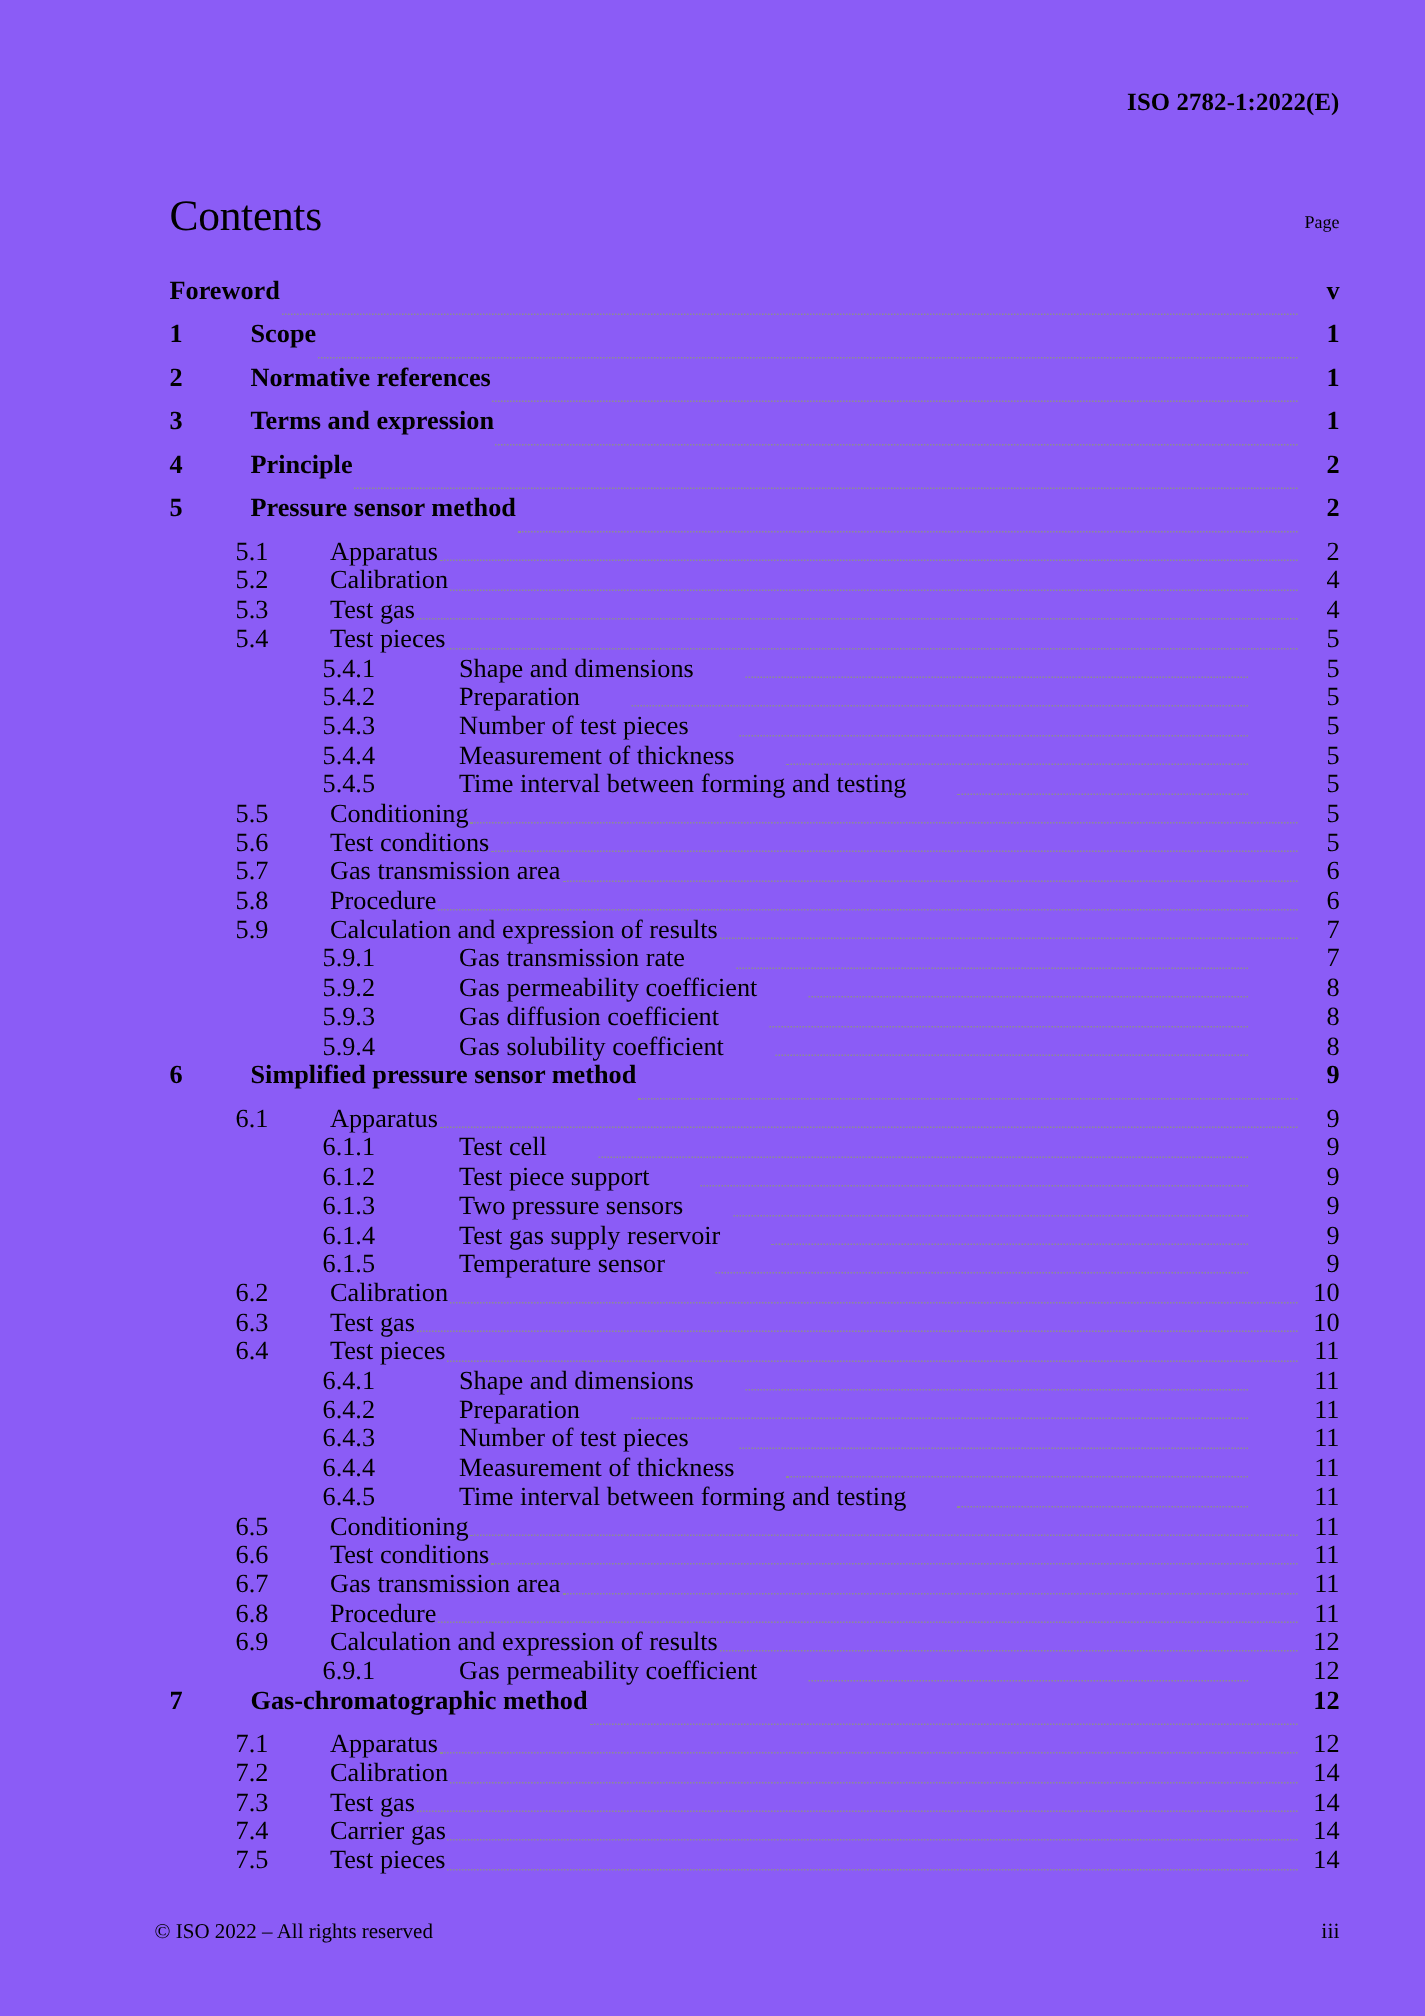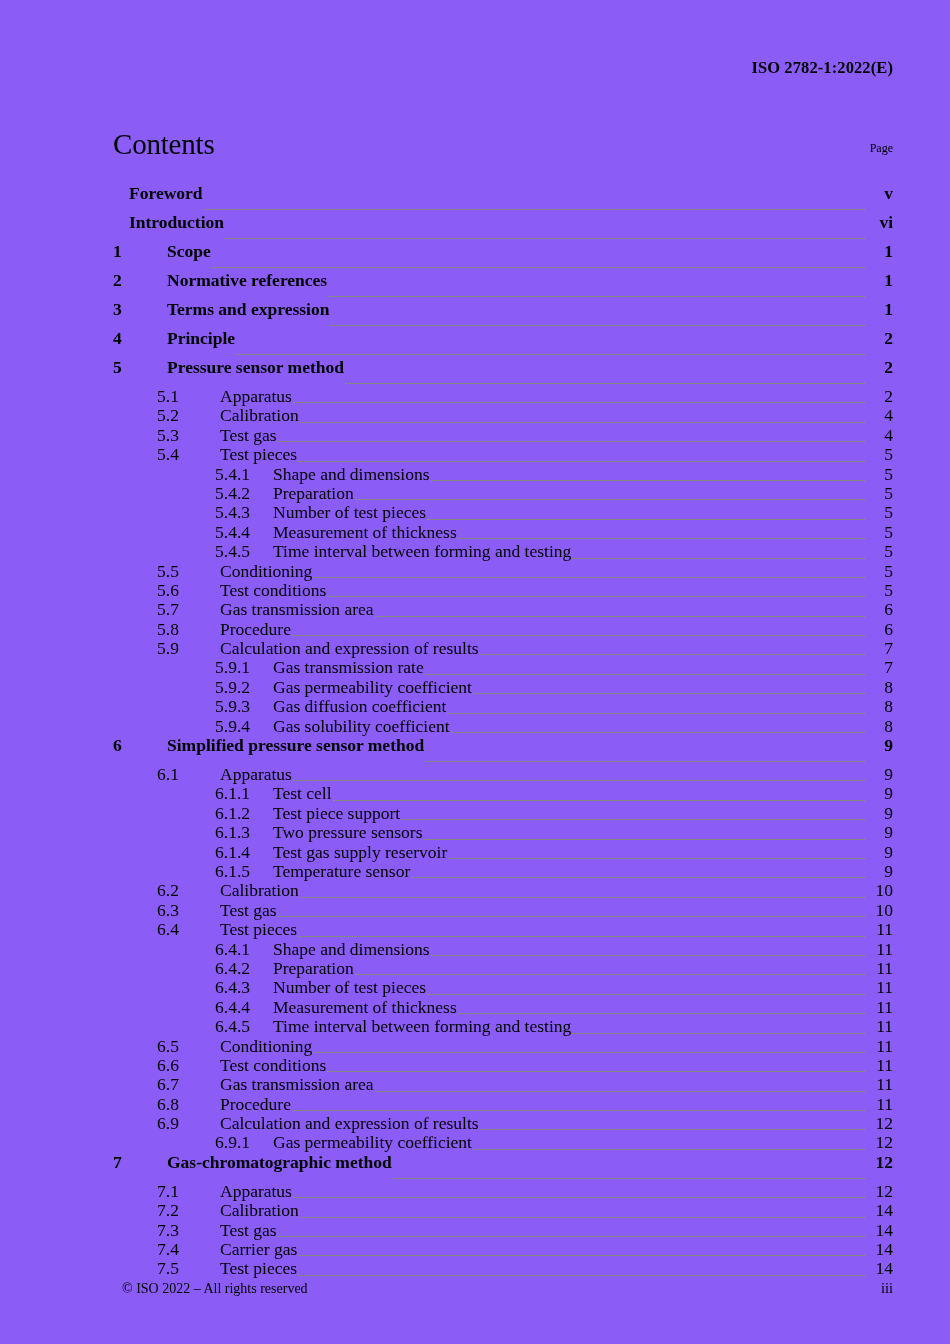--- a/index.html
+++ b/index.html
@@ -50,39 +50,39 @@
     display: flex;
     align-items: baseline;
     width: 100%;
     font-size: 17.5px;
     line-height: 1.0;
   }
   
   .lvl0 { height: 29px; }
   .lvl1 { height: 29px; }
   .lvl2 { height: 19.4px; }
-  .lvl3 { height: 19.4px; }
+  .lvl3 { height: 19.4px; gap: 33px; }
 
   .lvl0 .num, .lvl1 .num,
   .lvl0 .title, .lvl1 .title,
   .lvl0 .pg, .lvl1 .pg { font-weight: bold; }
 
   .num {
     flex: 0 0 auto;
     white-space: nowrap;
   }
   .lvl1 .num { width: 54px; }
   .lvl2 .num { width: 63px; margin-left: 44px; }
   .lvl3 .num { width: 58px; margin-left: 102px; }
 
   .title {
     flex: 0 0 auto;
     white-space: nowrap;
   }
-  .lvl0 .title { margin-left: 16px; }
+  .lvl0 .title { margin-left: 0; }
 
   .leader {
     flex: 1 1 auto;
     position: relative;
     min-width: 6px;
     height: 1px;
     margin: 0 2px 0 1px;
     align-self: flex-end;
     margin-bottom: 4px;
     overflow: hidden;
@@ -92,21 +92,21 @@
 
   .pg {
     flex: 0 0 auto;
     width: 26px;
     text-align: right;
     white-space: nowrap;
   }
 
   .footer-left {
     position: absolute;
-    left: 122px;
+    left: 103px;
     bottom: 47px;
     font-size: 14px;
     margin-top: 36px;
   }
   .footer-right {
     position: absolute;
     right: 57px;
     bottom: 47px;
     font-size: 14.5px;
   }
@@ -121,25 +121,20 @@
   <div class="contents-title">Contents</div>
 
   <div class="page-label">Page</div>
 
   <div class="toc" id="toc-list">
       <div class="toc-row lvl0">
         <span class="title">Foreword</span>
         <span class="leader"></span>
         <span class="pg">v</span>
       </div>
-      <div class="toc-row lvl0">
-        <span class="title">Introduction</span>
-        <span class="leader"></span>
-        <span class="pg">vi</span>
-      </div>
       <div class="toc-row lvl1">
         <span class="num">1</span>
         <span class="title">Scope</span>
         <span class="leader"></span>
         <span class="pg">1</span>
       </div>
       <div class="toc-row lvl1">
         <span class="num">2</span>
         <span class="title">Normative references</span>
         <span class="leader"></span>

